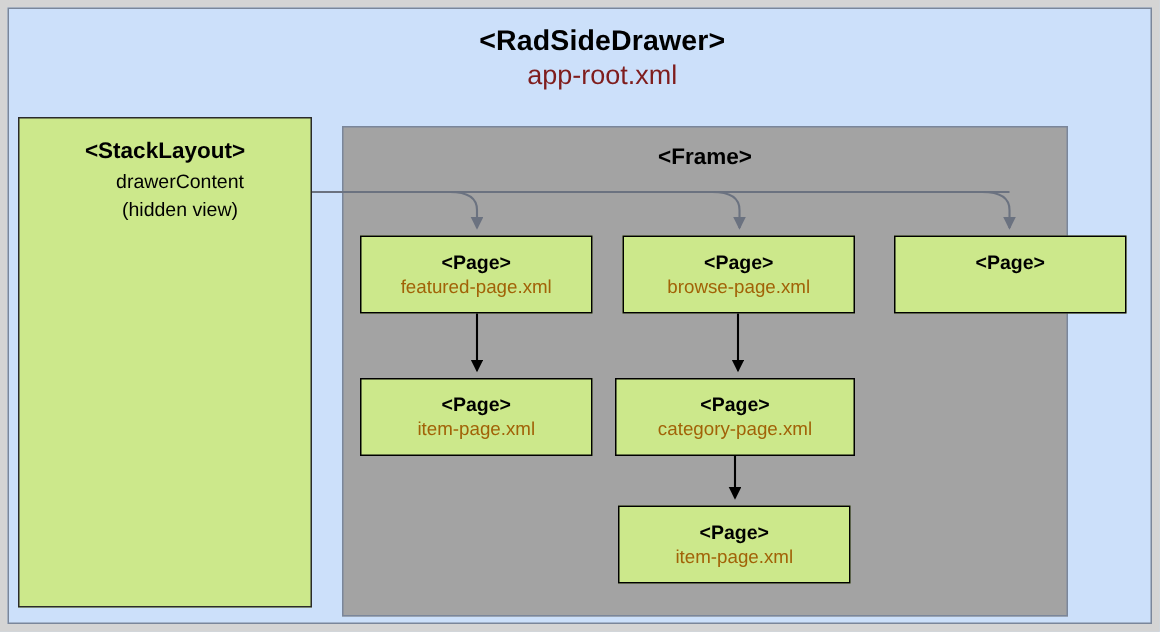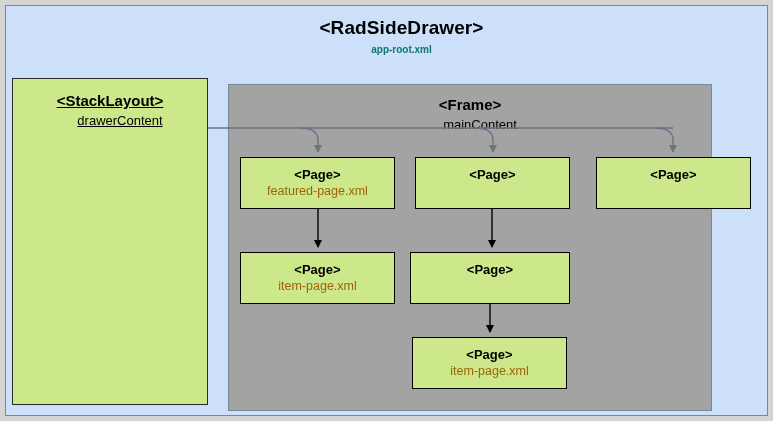--- a/index.html
+++ b/index.html
@@ -53,21 +53,20 @@
   }
 
   
   .stack-box {
     left: 12px;
     top: 78px;
     width: 196px;
     height: 327px;
     background: #cce88b;
     border: 1px solid #2b2b2b;
-    text-decoration: underline;
   }
 
   
   .page-box {
     background: #cce88b;
     border: 1px solid #000000;
   }
 
   
   .hdr {
@@ -78,23 +77,23 @@
   }
 
   .title-lg {
     font-size: 19px;
     font-weight: bold;
     color: #000;
     line-height: 24px;
     letter-spacing: 0.1px;
   }
   .sub-lg {
-    font-size: 10px;
-    font-weight: bold;
-    color: #0f766e;
+    font-size: 18px;
+    font-weight: normal;
+    color: #7f1d1d;
     line-height: 20px;
   }
 
   .title-md {
     font-size: 15px;
     font-weight: bold;
     color: #000;
     line-height: 20px;
   }
   .sub-md {
@@ -147,59 +146,61 @@
     <div class="hdr" style="top:10px;margin-left:30px;">
       <div class="title-lg">&lt;RadSideDrawer&gt;</div>
       <div class="sub-lg">app-root.xml</div>
     </div>
   </div>
 
   <div class="box stack-box">
     <div class="stack-text">
       <div class="title-md">&lt;StackLayout&gt;</div>
       <div class="sub-md">drawerContent</div>
+      <div class="sub-md">(hidden view)</div>
     </div>
   </div>
 
   <div class="box frame-box">
     <div class="hdr" style="top:10px;">
       <div class="title-md">&lt;Frame&gt;</div>
-      <div class="sub-md">mainContent</div>
     </div>
   </div>
 
   <div class="box page-box" style="left:240px; top:157px; width:155px; height:52px;">
     <div class="page-text">
       <div class="title-sm">&lt;Page&gt;</div>
       <div class="sub-sm">featured-page.xml</div>
     </div>
   </div>
 
   <div class="box page-box" style="left:415px; top:157px; width:155px; height:52px;">
     <div class="page-text">
       <div class="title-sm">&lt;Page&gt;</div>
+      <div class="sub-sm">browse-page.xml</div>
     </div>
   </div>
 
   <div class="box page-box" style="left:596px; top:157px; width:155px; height:52px;">
     <div class="page-text">
       <div class="title-sm">&lt;Page&gt;</div>
     </div>
   </div>
 
   <div class="box page-box" style="left:240px; top:252px; width:155px; height:52px;">
     <div class="page-text">
       <div class="title-sm">&lt;Page&gt;</div>
       <div class="sub-sm">item-page.xml</div>
     </div>
   </div>
 
   <div class="box page-box" style="left:410px; top:252px; width:160px; height:52px;">
     <div class="page-text">
       <div class="title-sm">&lt;Page&gt;</div>
+      <div class="sub-sm">category-page.xml</div>
     </div>
   </div>
 
   <div class="box page-box" style="left:412px; top:337px; width:155px; height:52px;">
     <div class="page-text">
       <div class="title-sm">&lt;Page&gt;</div>
       <div class="sub-sm">item-page.xml</div>
     </div>
   </div>
 

